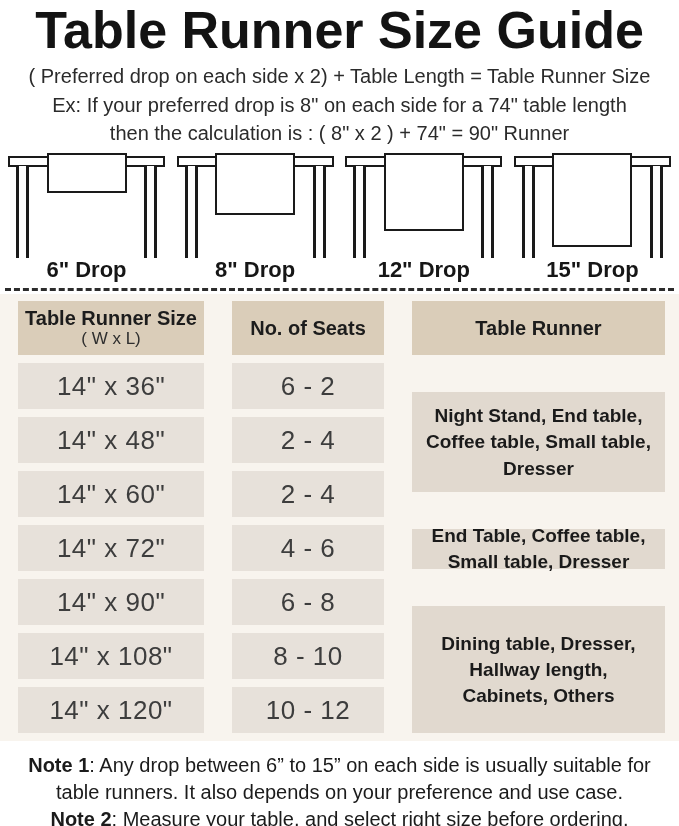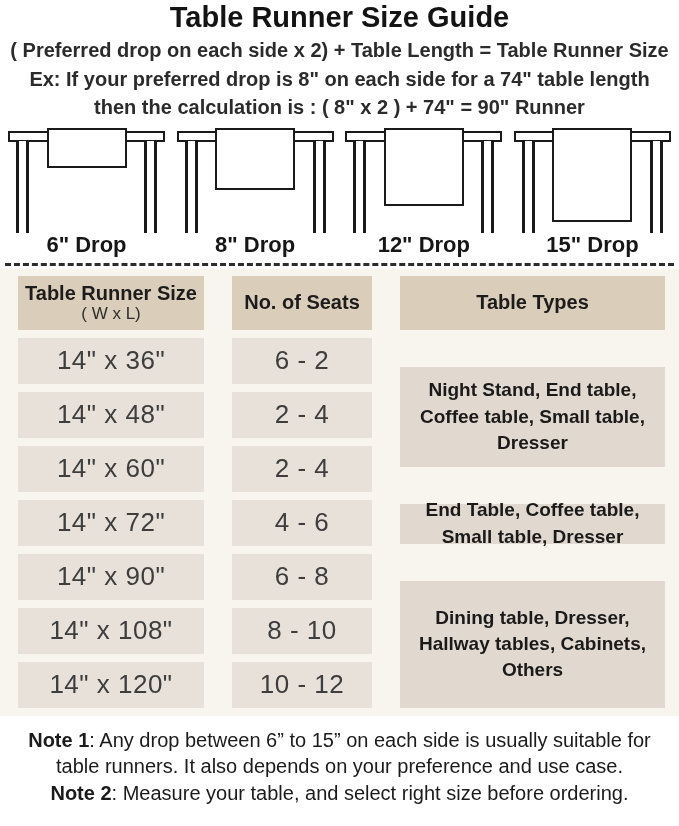--- a/index.html
+++ b/index.html
@@ -1,22 +1,22 @@
 <!DOCTYPE html>
 <html style="--header-bg: #dacdb9; --cell-bg: #e7e1da; --types-bg: #e1d9cf; --table-band-bg: #f8f4ee; --line-color: #1a1a1a;"><head>
 <meta charset="utf-8">
 <style>
   * { margin:0; padding:0; box-sizing:border-box; }
   html,body { width:679px; height:826px; overflow:hidden; background:#ffffff;
     font-family:"Liberation Sans", sans-serif; color:#1d1d1d; }
 
   
   .header { text-align:center; padding-top:1px; }
-  .title { font-size:29px; font-weight:700; color:#131313; line-height:1.12; letter-spacing:0; }
-  .subtitle { font-size:20px; color:#2b2b2b; line-height:1.42; margin-top:3px;font-weight:bold; }
+  .title { font-size:52px; font-weight:700; color:#131313; line-height:1.12; letter-spacing:0; }
+  .subtitle { font-size:20px; color:#2b2b2b; line-height:1.42; margin-top:3px; }
   .subtitle div { white-space:nowrap; }
 
   
   .illus-row { display:flex; justify-content:space-between; padding:5px 7px 0; height:108px; }
   .slot { position:relative; width:159px; height:106px; }
   .tabletop { position:absolute; top:4px; left:1px; right:1px; height:11px;
     background:#fff; border:2.5px solid #1a1a1a; }
   .leg { position:absolute; top:14px; bottom:0; width:13px;
     border-left:3px solid #1a1a1a; border-right:3px solid #1a1a1a; background:#fff; }
   .leg.l { left:9px; } .leg.r { right:9px; }
@@ -25,21 +25,21 @@
 
   .drops-row { display:flex; justify-content:space-between; padding:2px 7px 0; }
   .drop-label { width:159px; text-align:center; font-weight:700; font-size:22px; color:#161616; }
 
   .dashline { border-top:3px dashed #2c2c2c; margin:5px 5px 0; height:0; }
 
   
   .size-section { background:var(--table-band-bg,#f8f4ee); margin-top:3px;
     padding:7px 14px 8px 18px; display:flex; gap:28px; }
   .col { display:flex; flex-direction:column; gap:8px; }
-  .colA { width:186px; } .colB { width:140px; } .colC { flex:1; }
+  .colA { width:186px; } .colB { width:152px; } .colC { flex:1; }
   .hcell { height:54px; background:var(--header-bg,#dacdb9); display:flex; flex-direction:column;
     align-items:center; justify-content:center; font-weight:700; font-size:20px; color:#1c1c1c; }
   .hsub { font-weight:400; font-size:17px; color:#2e2e2e; margin-top:-1px; }
   .dcell { height:46px; background:var(--cell-bg,#e7e1da); display:flex; align-items:center;
     justify-content:center; font-size:26px; color:#3d3d3d; letter-spacing:.5px; }
   .tcell { background:var(--types-bg,#e2dad0); display:flex; align-items:center; justify-content:center;
     text-align:center; font-weight:700; font-size:19px; line-height:1.38; padding:4px 14px; color:#1a1a1a;margin-top:29px; }
   .tcell.span2 { height:100px; } .tcell.span1 { height:40px; } .tcell.span4 { flex:1; }
 
   
@@ -115,24 +115,24 @@
     <div class="dcell">6 - 2</div>
     <div class="dcell">2 - 4</div>
     <div class="dcell">2 - 4</div>
     <div class="dcell">4 - 6</div>
     <div class="dcell">6 - 8</div>
     <div class="dcell">8 - 10</div>
     <div class="dcell">10 - 12</div>
   </div>
 
   <div class="col colC">
-    <div class="hcell">Table Types</div>
+    <div class="hcell">Table Runner</div>
     <div class="tcell span2">Night Stand, End table, Coffee table, Small table, Dresser</div>
     <div class="tcell span1">End Table, Coffee table, Small table, Dresser</div>
-    <div class="tcell span4">Dining table, Dresser, Hallway tables, Cabinets, Others</div>
+    <div class="tcell span4">Dining table, Dresser, Hallway length, Cabinets, Others</div>
   </div>
 
 </div>
 
 <div class="notes">
   <span class="b">Note 1</span><span>: Any drop between 6” to 15” on each side is usually suitable for table runners. It also depends on your preference and use case.</span><br>
   <span class="b">Note 2</span><span>: Measure your table, and select right size before ordering.</span>
 </div>
 
 </body></html>

